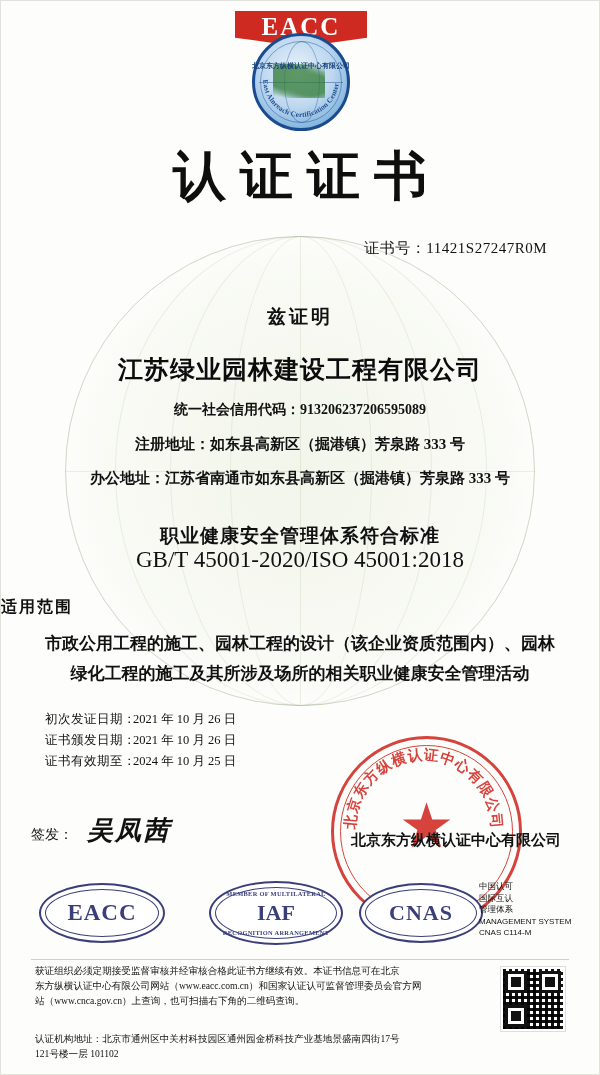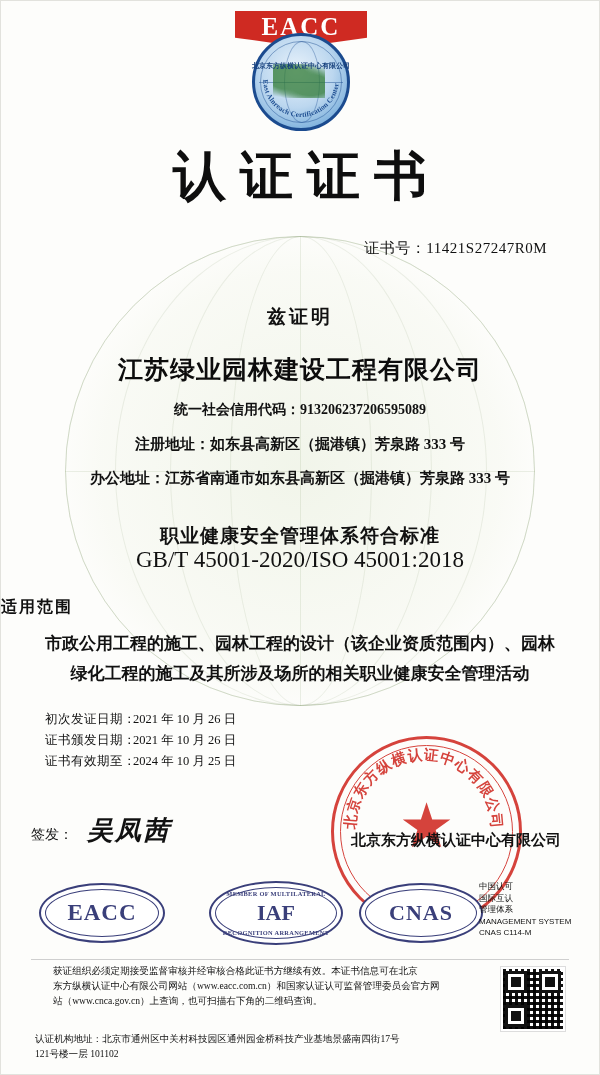--- a/index.html
+++ b/index.html
@@ -232,21 +232,21 @@
     font-family:"Liberation Sans",sans-serif;
   }
   .cnas-text .cn{font-family:"Liberation Serif",serif;font-size:8.5px;line-height:11.5px;}
 
   .divider{
     position:absolute;left:30px;right:30px;top:958px;height:1px;background:#cfcfcf;
   }
 
   .footer{
     position:absolute;left:34px;top:962px;width:430px;
-    font-size:9.6px;line-height:15px;color:#111;margin-left:18px;
+    font-size:9.6px;line-height:15px;color:#111;
   }
   .footer2{
     position:absolute;left:34px;top:1022px;width:470px;
     font-size:9.6px;line-height:15px;color:#111;margin-top:8px;
   }
   .qr{
     position:absolute;right:34px;top:966px;width:60px;height:60px;
     background:
       repeating-linear-gradient(90deg,#111 0 3px,#fff 3px 6px),
       repeating-linear-gradient(0deg,#111 0 3px,#fff 3px 6px);

